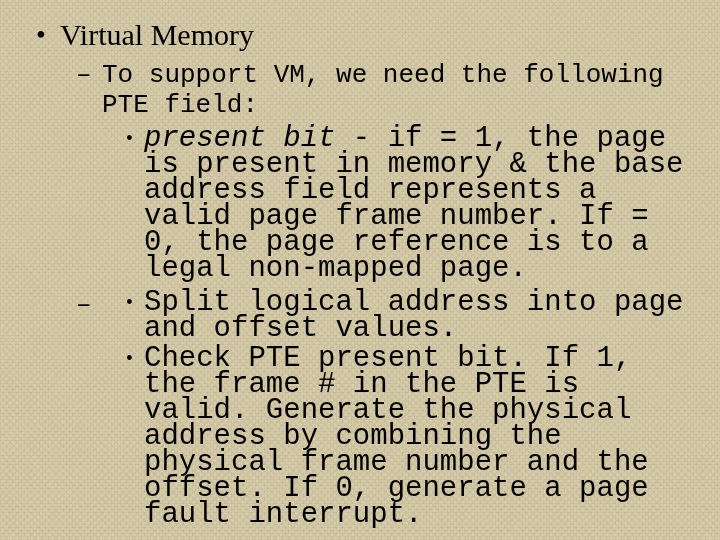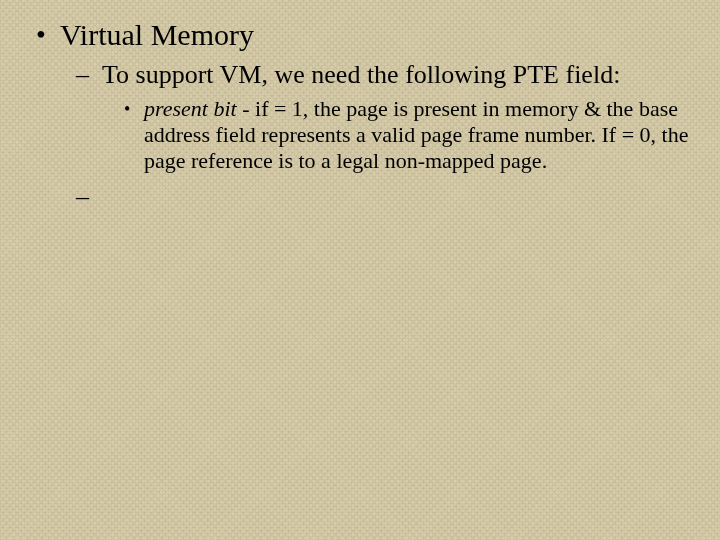--- a/index.html
+++ b/index.html
@@ -34,21 +34,21 @@
     position: absolute;
     left: 6px;
     top: 0;
     font-size: 28px;
     line-height: 34px;
   }
   .lvl1-text { font-size: 30px; line-height: 34px; }
 
   
   .lvl2 { margin-top: 8px; }
-  .lvl2 > li { position: relative; padding-left: 26px; margin-left: 16px; margin-bottom: 6px; }
+  .lvl2 > li { position: relative; padding-left: 26px; margin-left: 16px; margin-bottom: 6px; font-family: Liberation Mono, monospace; }
   .lvl2 > li::before {
     content: "–";
     position: absolute;
     left: 0;
     top: 0;
     font-size: 26px;
     line-height: 30px;
   }
   .lvl2-text { font-size: 26px; line-height: 30px; }
 
@@ -56,21 +56,21 @@
   .lvl3 { margin-top: 6px; margin-bottom: 8px; }
   .lvl3 > li { position: relative; padding-left: 22px; margin-left: 20px; margin-bottom: 4px; }
   .lvl3 > li::before {
     content: "•";
     position: absolute;
     left: 2px;
     top: 0;
     font-size: 18px;
     line-height: 26px;
   }
-  .lvl3-text { font-size: 22px; line-height: 26px; }
+  .lvl3-text { font-size: 29px; line-height: 26px; }
 
   .emph { font-style: italic; }
 </style>
 </head>
 <body>
 
 <div class="slide">
   <ul class="lvl1">
     <li>
       <span class="lvl1-text">Virtual Memory</span>
@@ -83,19 +83,25 @@
           <ul class="lvl3">
             <li>
               <span class="lvl3-text"><span class="emph">present bit</span><span> - if = 1, the page is present in memory &amp; the base address field represents a valid page frame number.  If = 0, the page reference is to a legal non-mapped page.</span></span>
             </li>
           </ul>
         </li>
 
         <li>
 
           <ul class="lvl3">
+            <li>
+              <span class="lvl3-text">Split logical address into page and offset values.</span>
+            </li>
+            <li>
+              <span class="lvl3-text">Check PTE present bit.  If 1, the frame # in the PTE is valid.  Generate the physical address by combining the physical frame number and the offset.  If 0, generate a page fault interrupt.</span>
+            </li>
           </ul>
         </li>
 
       </ul>
     </li>
   </ul>
 </div>
 
 </body></html>

